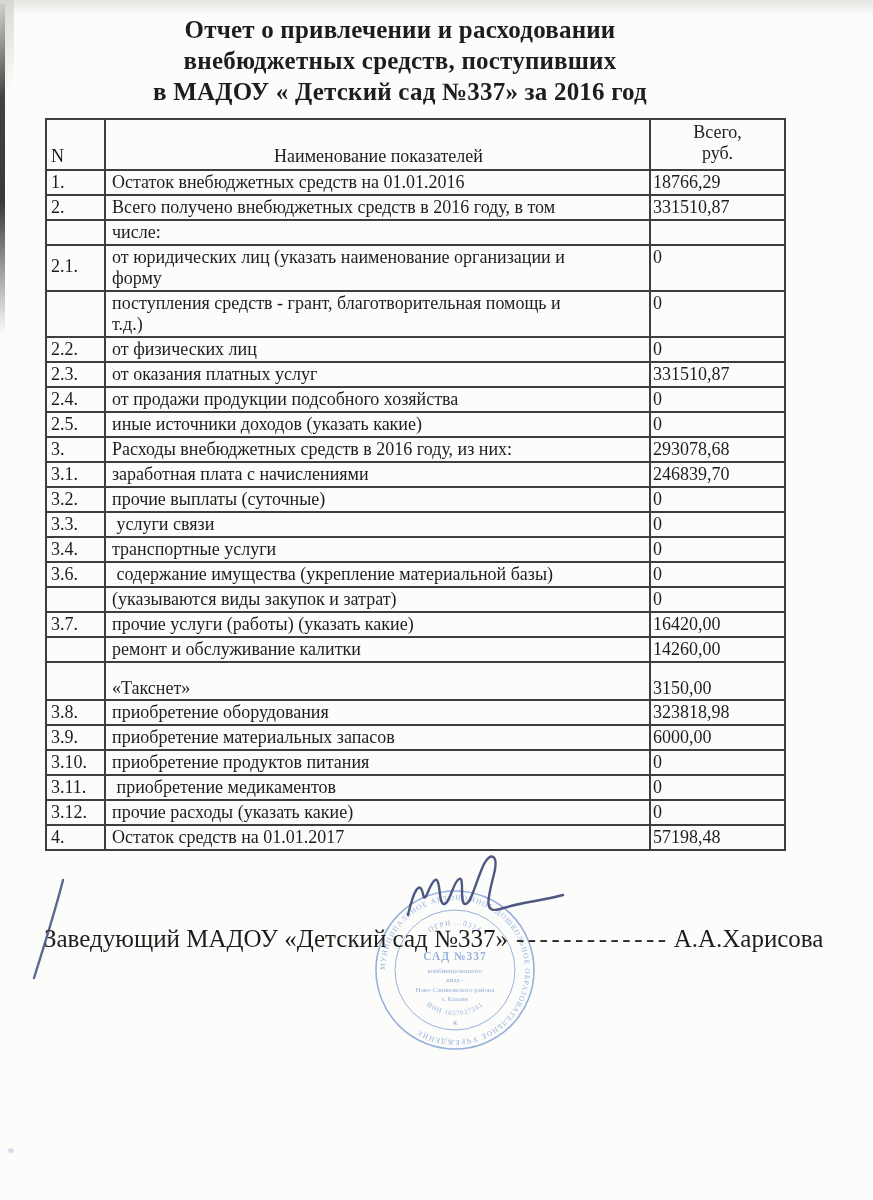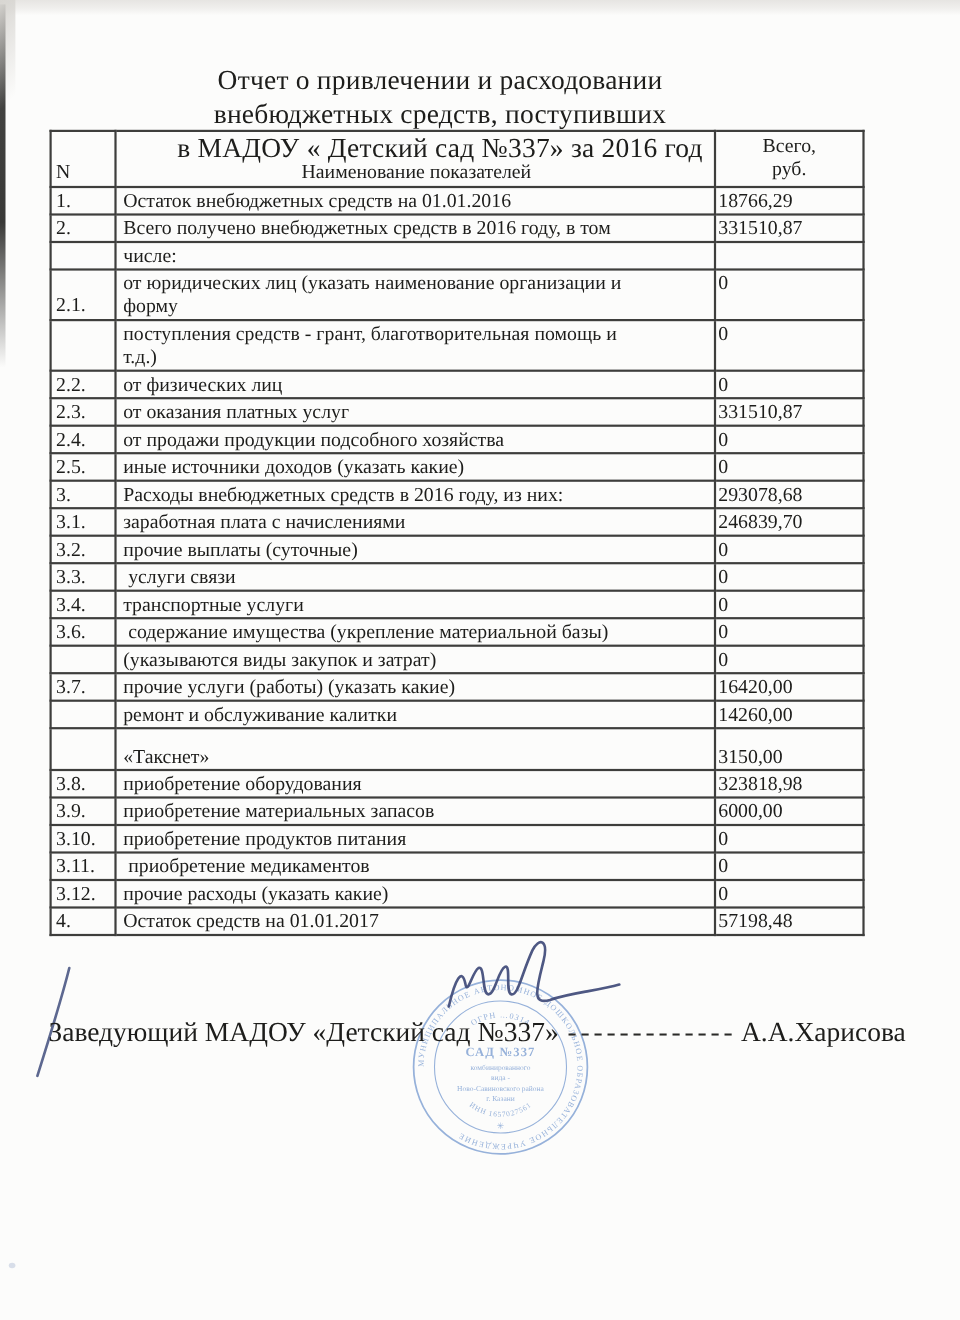--- a/index.html
+++ b/index.html
@@ -14,36 +14,36 @@
     background:linear-gradient(to bottom,#e4e2df 0%, #efeeec 55%, rgba(255,255,255,0) 100%);
     opacity:.9; }
   .scan-left-streak { position:absolute; left:0; top:4px; width:5px; height:330px;
     background:linear-gradient(to bottom,#4a4a48 0%, #393937 60%, rgba(80,80,78,0) 100%); }
   .scan-left-soft { position:absolute; left:0; top:0; width:14px; height:120px;
     background:linear-gradient(135deg,#d8d6d2, rgba(255,255,255,0) 75%); }
   .scan-dot { position:absolute; left:8px; top:1148px; width:6px; height:5px;
     background:#b9c4da; border-radius:50%; opacity:.55; }
 
   .title { position:absolute; left:0; top:14px; width:800px; text-align:center;
-    font-size:25px; font-weight:400; line-height:31px; letter-spacing:.2px;margin-top:44px; }
+    font-size:25px; font-weight:700; line-height:31px; letter-spacing:.2px; }
 
   .tbl-wrap { position:absolute; left:45px; top:118px; }
   table { border-collapse:collapse; table-layout:fixed; width:737px; }
   th,td { border:2px solid #3e3e3c; font-size:18px; line-height:21px;
     font-weight:400; vertical-align:top; overflow:hidden; }
   .c-num  { width:51px;  text-align:left; padding:1px 2px 1px 4px; }
   .c-name { width:533px; text-align:left; padding:1px 4px 1px 6px; white-space:pre-wrap; }
   .c-val  { width:129px; text-align:left; padding:1px 2px; }
   thead th { height:46px; }
   thead .c-num  { vertical-align:bottom; padding-bottom:2px; }
   thead .c-name { vertical-align:bottom; text-align:center; padding-bottom:2px; }
   thead .c-val  { vertical-align:top; text-align:center; padding-top:2px; }
   tbody tr.tall td { height:34px; }
   tbody tr.tall .c-name, tbody tr.tall .c-val { vertical-align:bottom; padding-bottom:0; }
-  td.vb { vertical-align:bottom; padding-bottom:2px; }
+  td.vb { vertical-align:bottom; padding-bottom:13px; }
 
   .sig-line { position:absolute; left:44px; top:925px; width:720px;
     font-size:25px; white-space:nowrap; z-index:3; }
   .sig-dashes { letter-spacing:3.5px; color:#2a2a28; margin:0 4px 0 8px; }
   .pen-stroke { position:absolute; left:24px; top:874px; z-index:3; }
   .stamp { position:absolute; left:366px; top:870px; z-index:1; opacity:.8; }
   .autograph { position:absolute; left:404px; top:851px; z-index:4; }
 </style>
 </head>
 <body>

